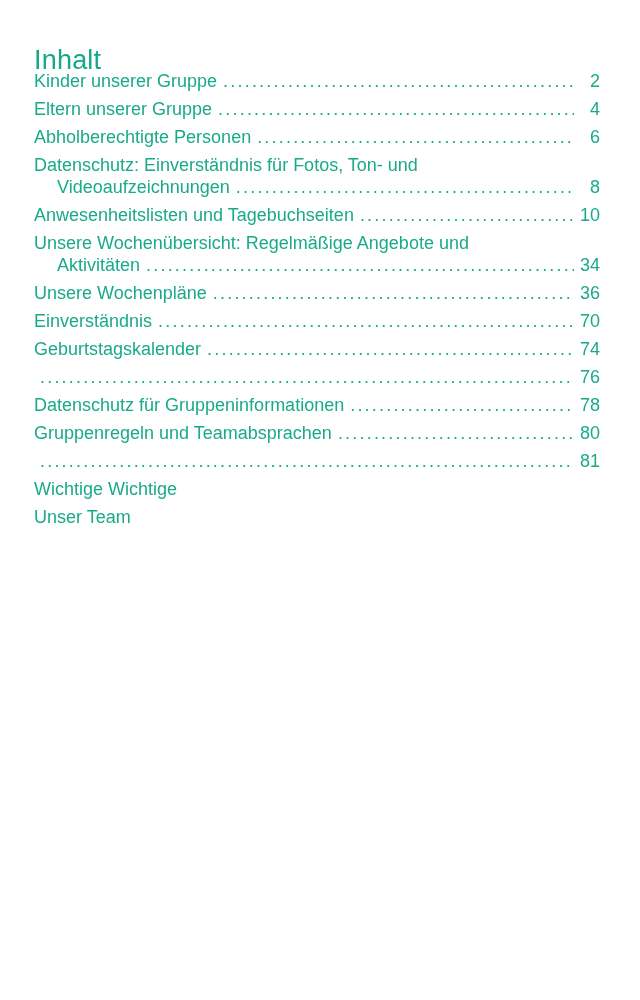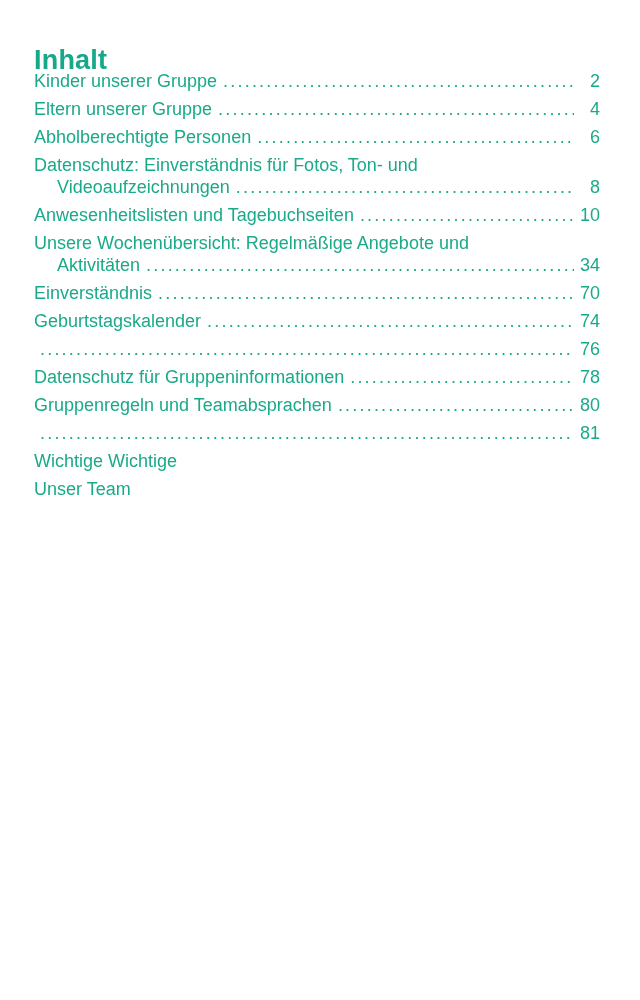--- a/index.html
+++ b/index.html
@@ -3,21 +3,21 @@
   <meta charset="utf-8">
   <style>
     html, body { margin: 0; padding: 0; background: #ffffff; }
     body {
       width: 640px; height: 1000px; position: relative; overflow: hidden;
       font-family: "Liberation Sans", "DejaVu Sans", sans-serif;
       color: #1aaa8a;
     }
     .title {
       position: absolute; left: 34px; top: 27px;
-      font-size: 27px; font-weight: bold; color: #16a888; letter-spacing: 0.2px;
+      font-size: 27px; font-weight: normal; color: #16a888; letter-spacing: 0.2px;
     }
     .toc { position: absolute; left: 34px; top: 70px; width: 566px; }
     .entry { position: relative; font-size: 18px; line-height: 22px; margin-bottom: 6px; }
     .line { display: flex; align-items: baseline; }
     .indent { padding-left: 23px; }
     .text { white-space: nowrap; }
     .dots {
       flex: 1; overflow: hidden; white-space: nowrap; margin: 0 6px;
       letter-spacing: 2.6px; color: #1aaa8a;
     }
@@ -81,20 +81,27 @@
     <div class="line">
       <span class="text">Unsere Wochenübersicht: Regelmäßige Angebote und</span>
     </div>
     <div class="line indent">
       <span class="text">Aktivitäten</span>
       <span class="dots"></span>
       <span class="page">34</span>
     </div>
   </div>
 
+  <div class="entry">
+    <div class="line">
+      <span class="text">Unsere Wochenpläne</span>
+      <span class="dots"></span>
+      <span class="page">36</span>
+    </div>
+  </div>
 
   <div class="entry">
     <div class="line">
       <span class="text">Einverständnis</span>
       <span class="dots"></span>
       <span class="page">70</span>
     </div>
   </div>
 
   <div class="entry">

